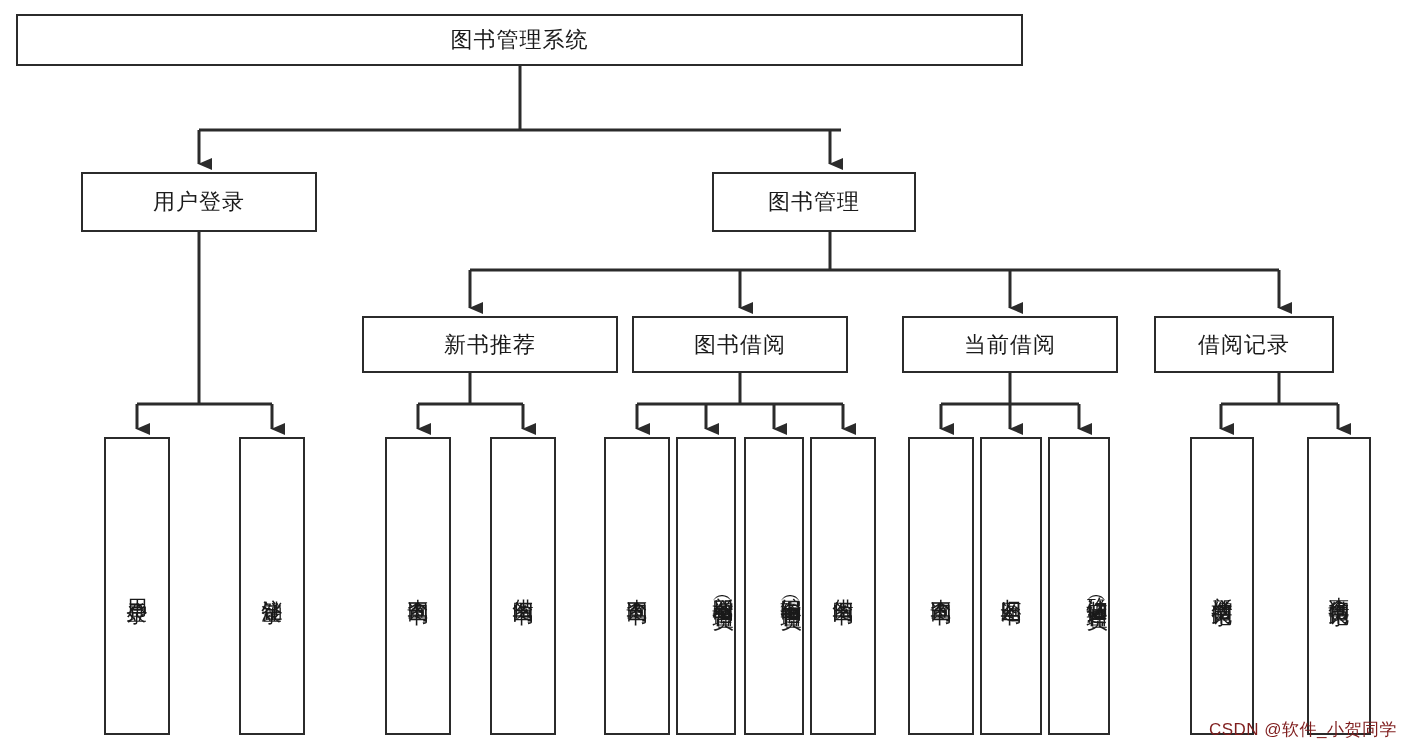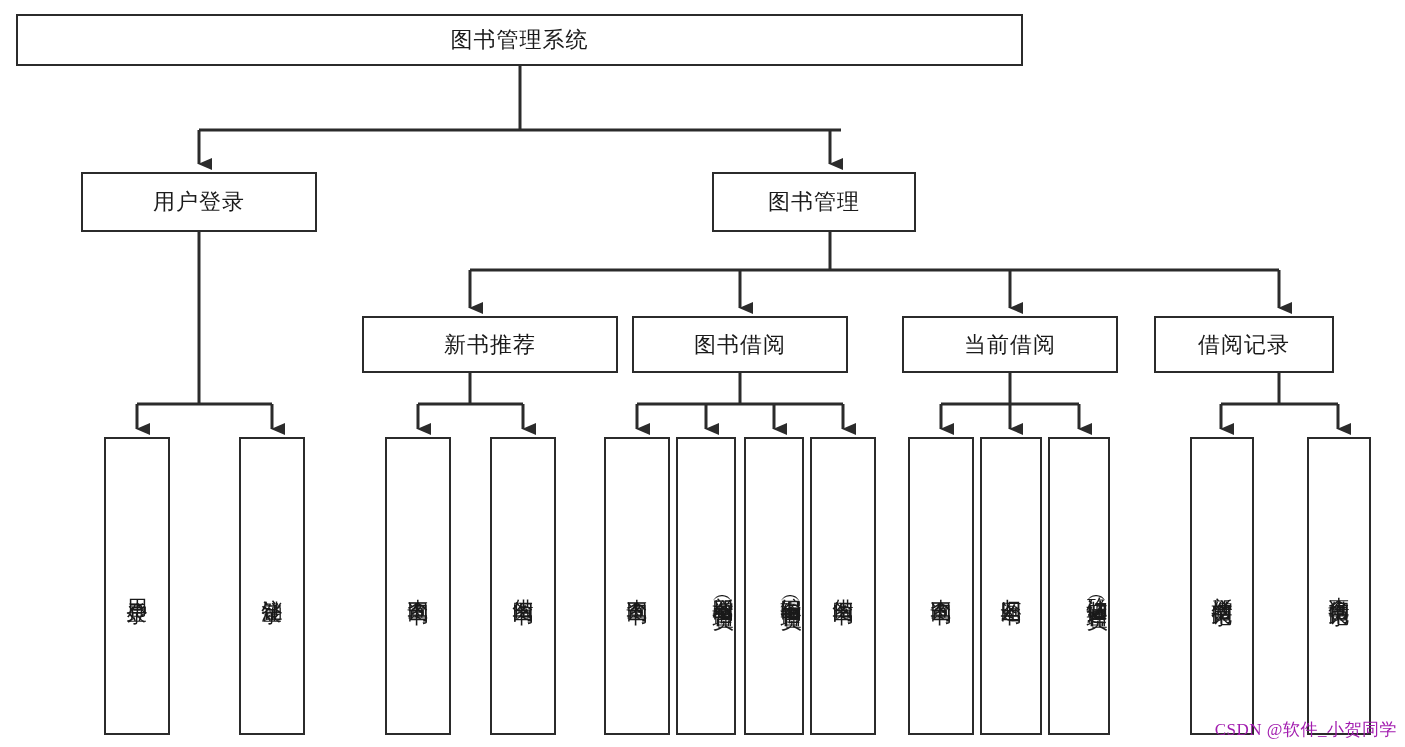--- a/index.html
+++ b/index.html
@@ -6,21 +6,21 @@
   html, body {
     margin: 0;
     padding: 0;
     background: #ffffff;
   }
   #diagram-root {
     position: relative;
     width: 1405px;
     height: 747px;
     background: #ffffff;
-    font-family: Liberation Serif, serif;
+    font-family: Liberation Sans, sans-serif;
     overflow: hidden;
   }
   #diagram-svg {
     position: absolute;
     left: 0;
     top: 0;
     width: 1405px;
     height: 747px;
   }
   .node-box {
@@ -52,21 +52,21 @@
     padding-top: 0;
   }
   .node-label {
     white-space: nowrap;
   }
   #watermark {
     position: absolute;
     right: 8px;
     bottom: 6px;
     font-size: 17px;
-    color: #a21caf;
+    color: #7f1d1d;
     letter-spacing: 0.5px;
     user-select: none;
     white-space: nowrap;
   }
 </style>
 </head>
 <body>
 
 <div id="diagram-root">
 

